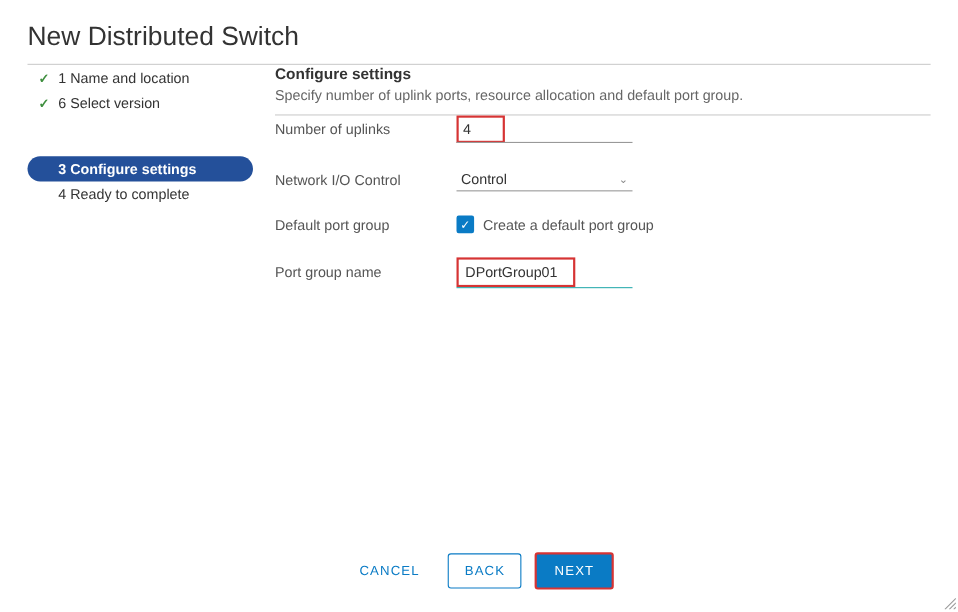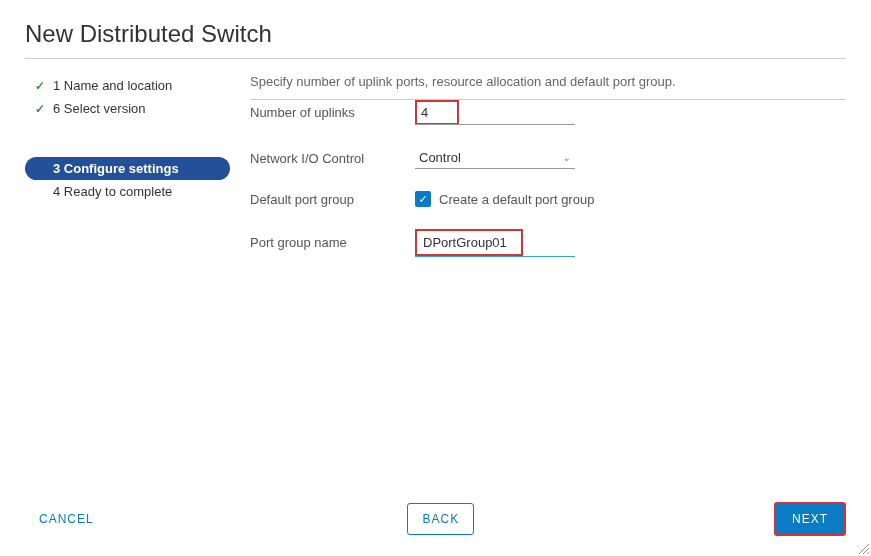--- a/index.html
+++ b/index.html
@@ -20,21 +20,20 @@
       height: 100%;
       display: flex;
       flex-direction: column;
     }
     .title {
       font-size: 24px;
       font-weight: 300;
       color: #333;
       padding-bottom: 10px;
       border-bottom: 1px solid #ccc;
-      margin-bottom: 15px;
     }
     .content {
       display: flex;
       flex: 1;
       gap: 20px;
     }
     .sidebar {
       width: 205px;
       flex-shrink: 0;
     }
@@ -166,21 +165,21 @@
       color: #fff;
       font-size: 11px;
       cursor: pointer;
     }
     .checkbox-label {
       font-size: 13px;
       color: #555;
     }
     .footer {
       display: flex;
-      justify-content: space-between;
+      justify-content: center;
       align-items: center;
       gap: 12px;
       padding-top: 15px;
       margin-top: auto;
     }
     .btn {
       font-size: 12px;
       letter-spacing: 1px;
       font-weight: 500;
       padding: 8px 14px;
@@ -248,20 +247,21 @@
         <span class="check-icon">✓</span>
         <span>3 Configure settings</span>
       </div>
       <div class="step pending">
         <span class="check-icon">✓</span>
         <span>4 Ready to complete</span>
       </div>
     </div>
 
     <div class="main">
+      <div class="section-title">Configure settings</div>
       <div class="section-desc">Specify number of uplink ports, resource allocation and default port group.</div>
 
       <div class="form-row">
         <div class="form-label">Number of uplinks</div>
         <div class="form-control">
           <div class="uplink-wrap">
             <input type="text" class="input-text highlighted" value="4" style="">
             <div class="uplink-underline"></div>
           </div>
         </div>

